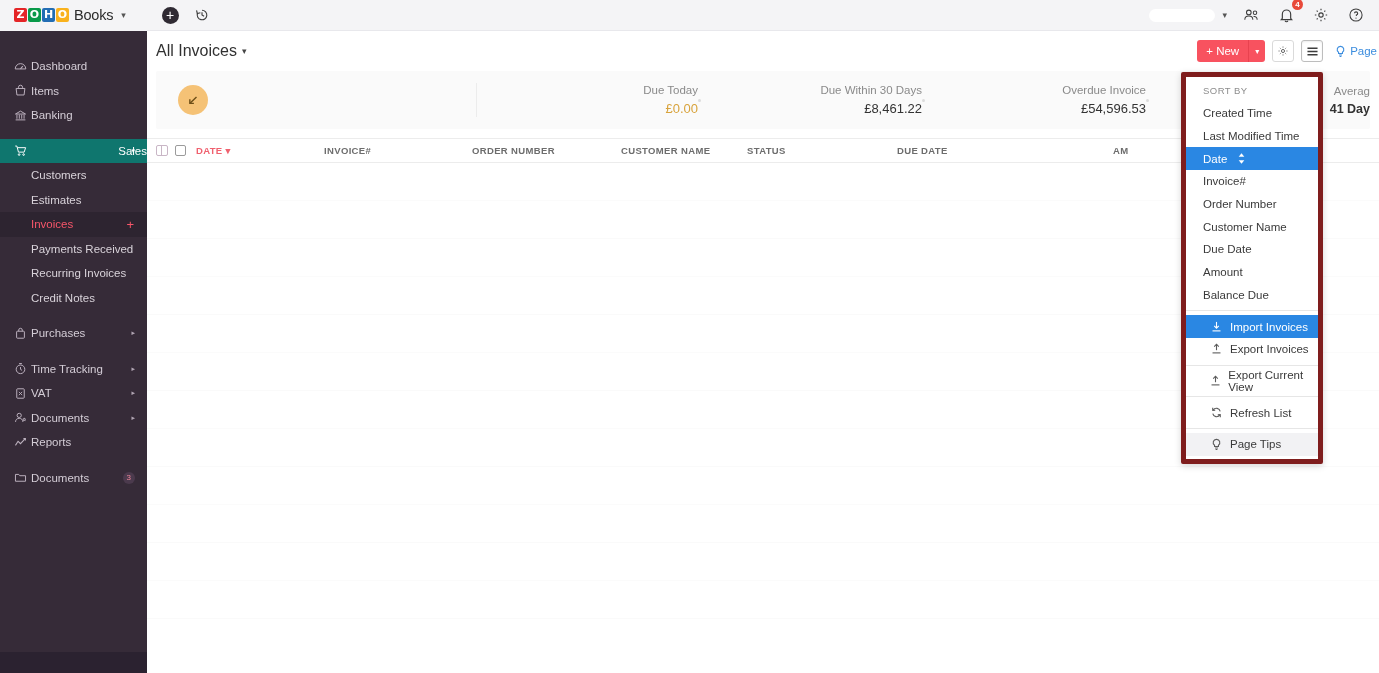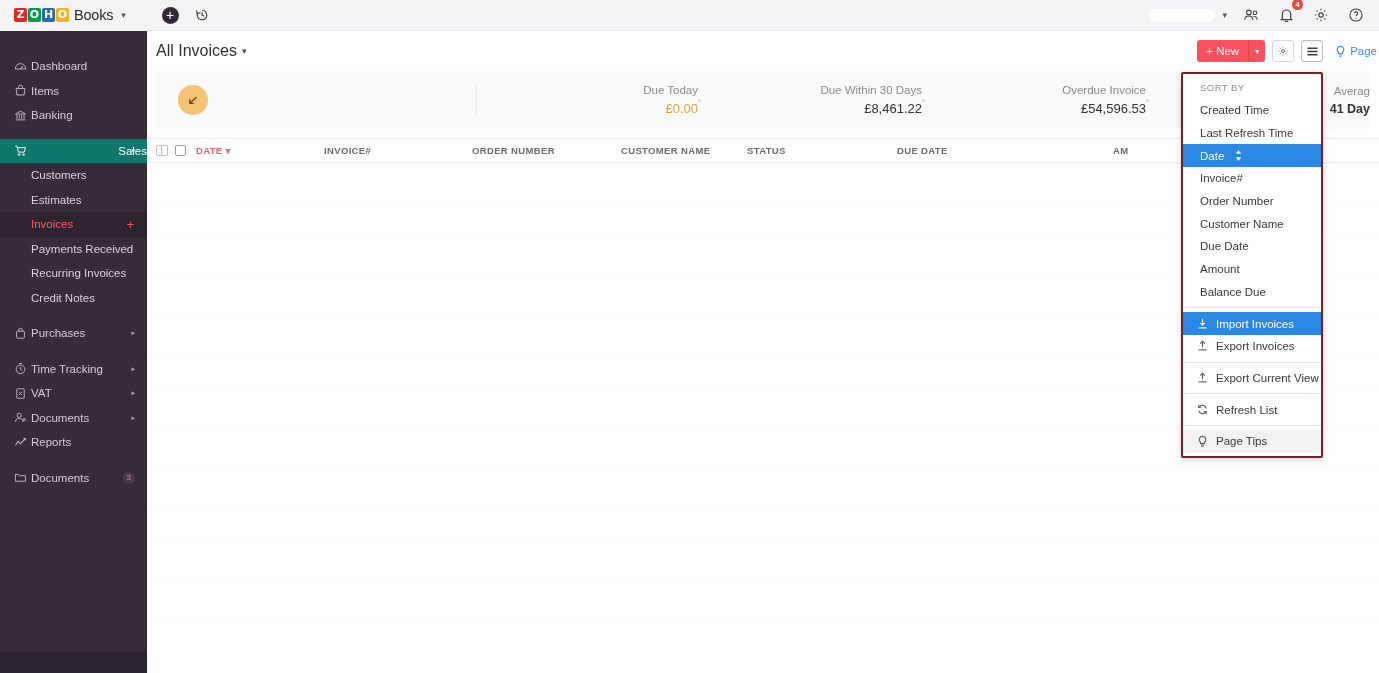--- a/index.html
+++ b/index.html
@@ -177,35 +177,35 @@
     width: 11px; height: 11px; border: 1.3px solid #9b9b9b; border-radius: 2px;
     background: #fff; margin-right: 10px; cursor: pointer;
   }
   .tbody { position: relative; height: 100%; background: #fff; }
   .ghost-row { height: 38px; border-bottom: 1px solid #fbfbfb; }
   .ghost-row:nth-child(2n) { border-bottom-color: #fafafa; }
 
   
   .menu {
     position: absolute; top: 72px; left: 1181px; width: 142px;
-    background: #fff; border: 2px solid #7f1d1d; border-radius: 2px;
+    background: #fff; border: 5px solid #7f1d1d; border-radius: 2px;
     box-shadow: 0 2px 7px rgba(0,0,0,.17); z-index: 60; padding: 0 0 3px 0;
   }
   .menu-header {
     font-size: 9.5px; color: #8d8d8d; letter-spacing: .45px;
     padding: 8px 0 6px 17px; text-transform: uppercase;
   }
   .menu-item {
     height: 22.7px; display: flex; align-items: center; padding-left: 17px;
     font-size: 11.5px; color: #3a3a3a; cursor: pointer; gap: 7px;
   }
   .menu-item.hl { background: #2a87e3; color: #fff; }
   .menu-item.hl .m-ic { color: #fff; }
   .menu-item.soft { background: #f2f2f4; }
-  .menu-item.with-icon { padding-left: 13px; }
+  .menu-item.with-icon { padding-left: 24px; }
   .m-ic { width: 13px; display: flex; align-items: center; justify-content: center; color: #5a5a5a; }
   .menu-sep { height: 1px; background: #e6e6e6; margin: 4px 0; }
   .sort-arrows {
     display: inline-flex; flex-direction: column; line-height: 4px; margin-left: 4px; font-size: 7px;
   }
 
   svg { display: block; }
 </style>
 </head>
 <body>
@@ -521,21 +521,21 @@
     </div>
   </div>
 
   <div class="menu">
     <div class="menu-header">SORT BY</div>
 
     <div class="menu-item">
       <span>Created Time</span>
     </div>
     <div class="menu-item">
-      <span>Last Refresh Time</span>
+      <span>Last Modified Time</span>
     </div>
     <div class="menu-item hl">
       <span>Date</span>
       <span class="sort-arrows">
         <svg width="7" height="11" viewBox="0 0 8 12" fill="#fff">
             <polygon points="4,0 7.2,4 0.8,4"></polygon>
             <polygon points="4,12 7.2,8 0.8,8"></polygon>
           </svg>
       </span>
     </div>

